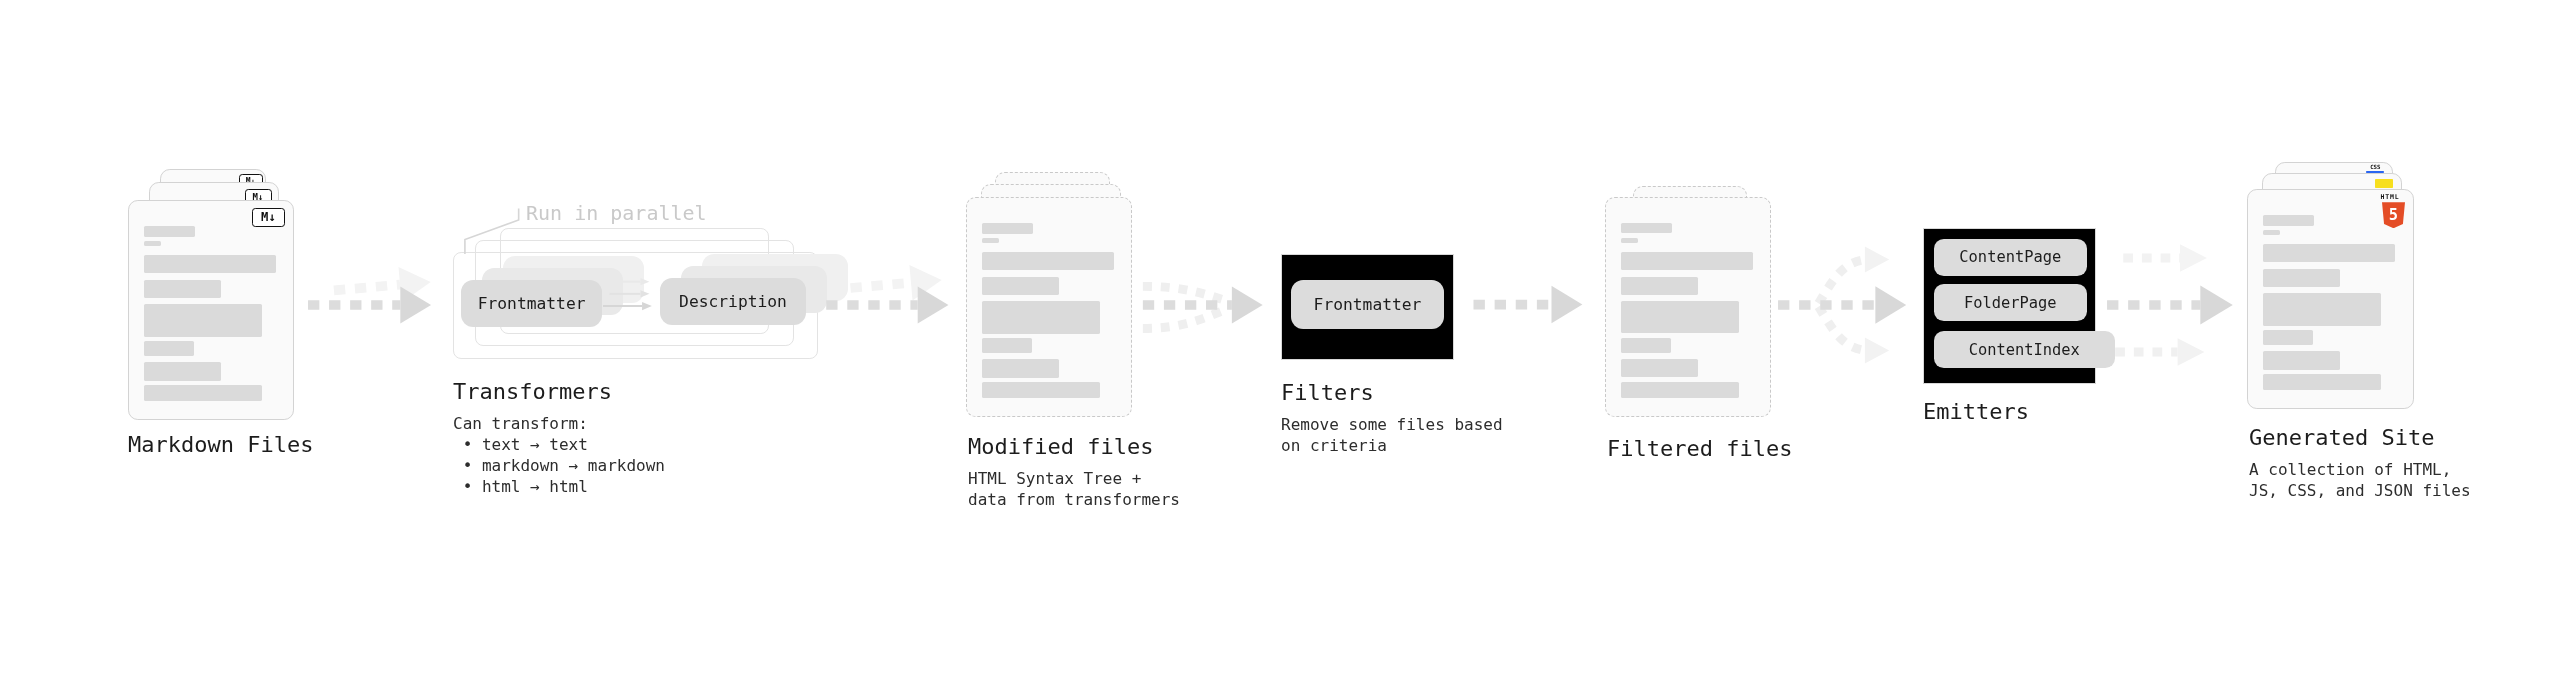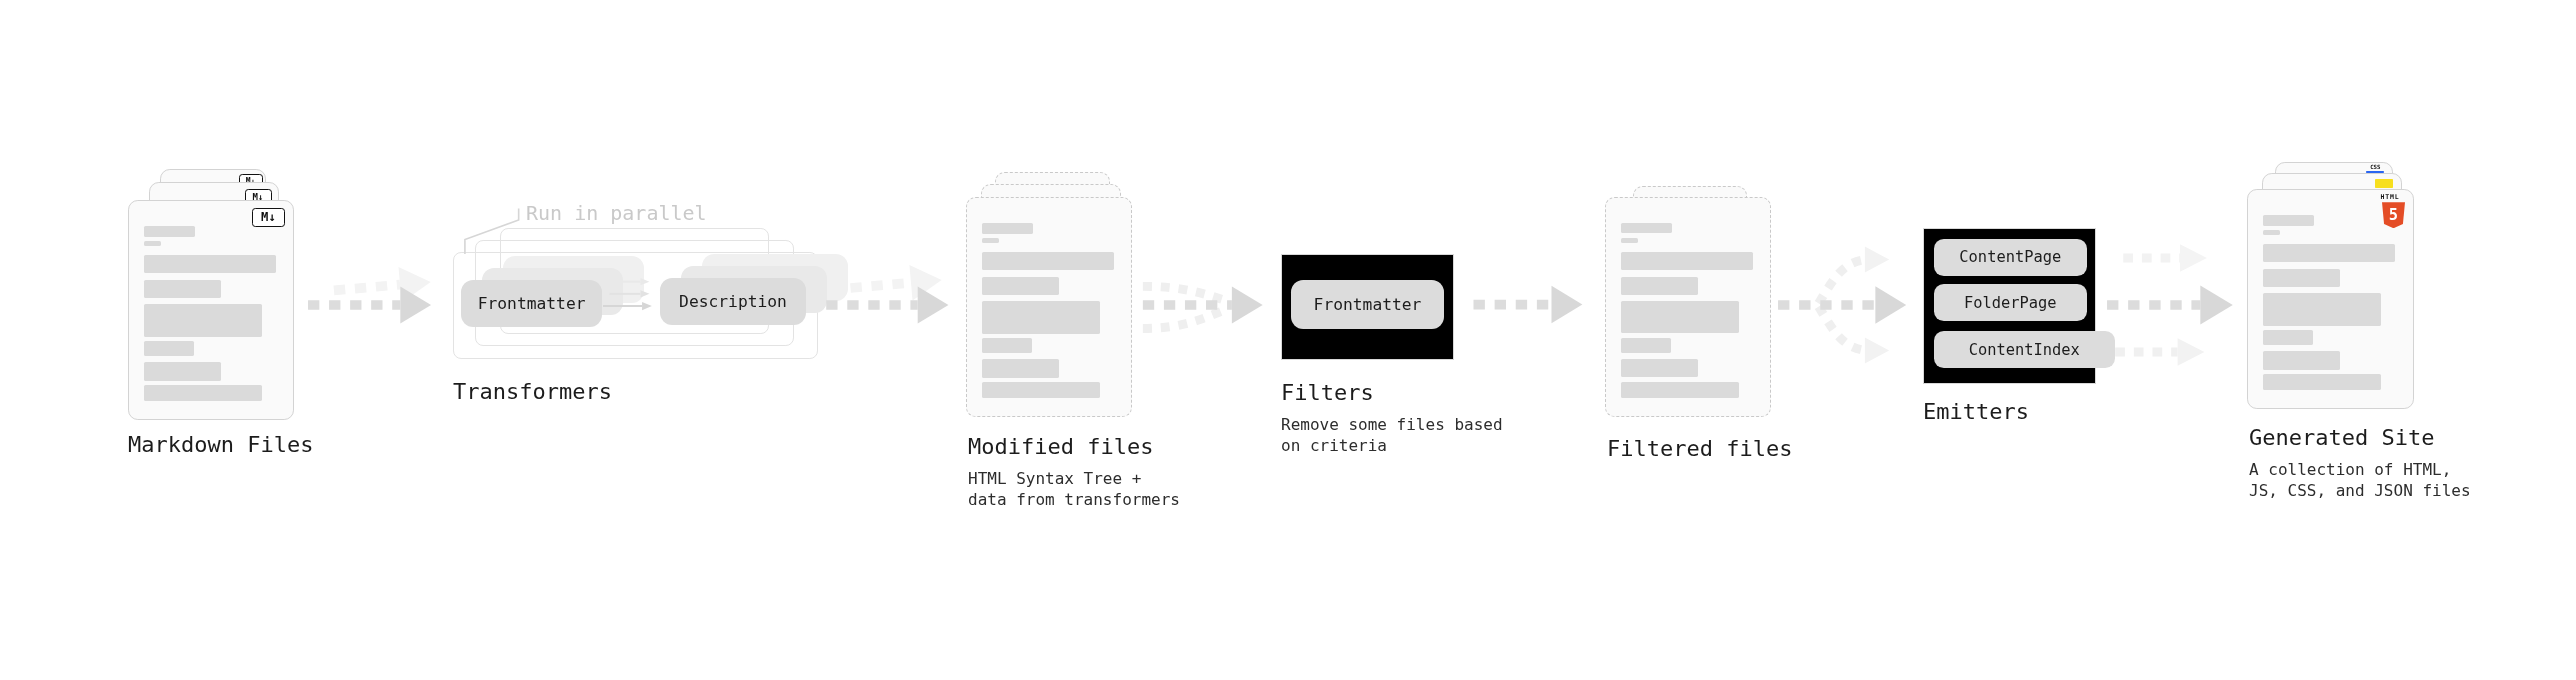--- a/index.html
+++ b/index.html
@@ -102,20 +102,26 @@
       <line x1="0" y1="38" x2="48" y2="38" stroke="#d6d6d6" stroke-width="2.5"></line>
         <polygon points="48,33 48,43 60,38" fill="#d6d6d6"></polygon>
     </svg>
   </div>
 
   <svg class="abs" style="left:455px;top:202px" width="98" height="57" viewBox="0 0 120 70">
     <path d="M 78,8 L 78,22 L 12,46 L 12,64" fill="none" stroke="#d6d6d6" stroke-width="2"></path>
   </svg>
   <div class="note" style="left:526px;top:201px">Run in parallel</div>
   <div class="h" style="left:453px;top:379px">Transformers</div>
+  <div class="desc" style="left:453px;top:413px">
+    <span>Can transform:</span>
+    <span> • text → text</span>
+    <span> • markdown → markdown</span>
+    <span> • html → html</span>
+  </div>
 
   <svg class="abs" style="left:822px;top:254px" width="142" height="102" viewBox="0 0 175 126">
     <g transform="translate(35,42) rotate(-5)">
       <line x1="0" y1="0" x2="75" y2="0" stroke="#f3f3f3" stroke-width="12" stroke-dasharray="14 12"></line>
       <polygon points="75,-22 75,22 113,0" fill="#f3f3f3"></polygon>
     </g>
     <line x1="5" y1="63" x2="118" y2="63" stroke="#dcdcdc" stroke-width="12" stroke-dasharray="14 12"></line>
     <polygon points="118,40 118,86 156,63" fill="#d8d8d8"></polygon>
   </svg>
 

